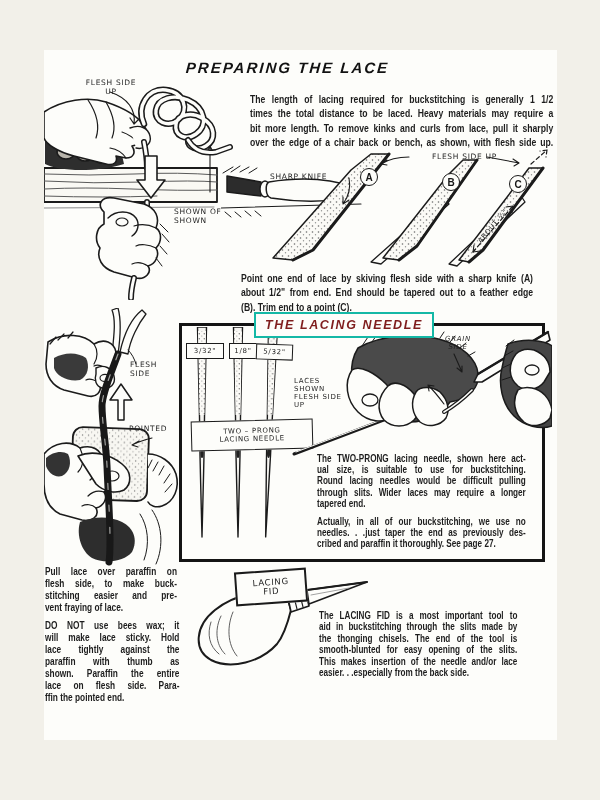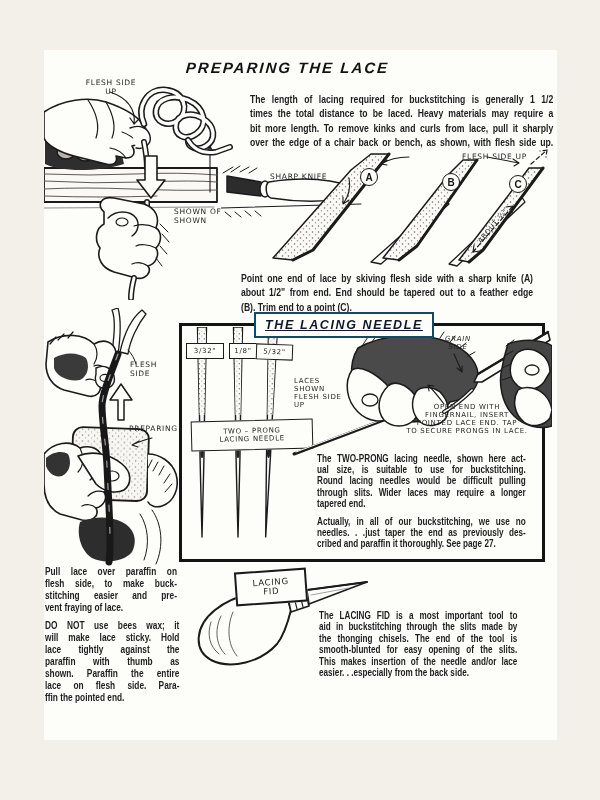--- a/index.html
+++ b/index.html
@@ -17,23 +17,23 @@
   .fidp .ln{font:700 10.2px/11.4px "Liberation Sans",sans-serif;}
   .hand{font-family:"DejaVu Sans",sans-serif;font-weight:500;color:#1f1f1f;
         letter-spacing:.7px;font-size:7.5px;line-height:8.6px;}
   .hand.c{text-align:center;}
   .tiny{font-size:7px;line-height:8px;}
   .lblbox{border:1.5px solid #1b1b1b;background:#fdfdfa;display:flex;align-items:center;justify-content:center;}
   .circ{width:16px;height:16px;border:1.7px solid #1b1b1b;border-radius:50%;background:#fdfdfa;
         display:flex;align-items:center;justify-content:center;
         font:700 10px "Liberation Sans",sans-serif;color:#151515;}
   .nbox{border:3px solid #141414;background:transparent;}
-  .nbox-title{border:2px solid #0c4a6e;background:#fdfdfa;z-index:3;
+  .nbox-title{border:2px solid #14b8a6;background:#fdfdfa;z-index:3;
         font:700 12.5px "Liberation Sans",sans-serif;font-style:italic;letter-spacing:1.6px;
-        color:#0f172a;display:flex;align-items:center;justify-content:center;text-decoration:underline;}
+        color:#7f1d1d;display:flex;align-items:center;justify-content:center;}
   svg{display:block;}
 </style>
 </head>
 <body>
 
 <div class="page">
 
   <div class="abs doc-title" style="left:142px;top:9px;">PREPARING THE LACE</div>
 
   <svg class="abs" style="left:0;top:22px;" width="195" height="228" viewBox="0 0 195 228">
@@ -129,21 +129,21 @@
       <path d="M188,11 C176,11 168,13 160,18 M160,18 l6,-4 M160,18 l6,1" stroke-width="1.1"></path>
       <path d="M266,11 L298,17 M298,17 l-6,-4 M298,17 l-5,3" stroke-width="1.1"></path>
       <path d="M128,32 C130,42 128,50 122,58 M122,58 l0,-7 M122,58 l6,-4" stroke-width="1.1"></path>
 
       <path d="M252,106 L292,60" stroke-dasharray="4,3" stroke-width="1.2"></path>
       <path d="M252,106 l7,-1 M252,106 l1,-7 M292,60 l-7,1 M292,60 l-1,7" stroke-width="1.1"></path>
       <path d="M310,18 L326,4 M326,4 l-7,1 M326,4 l-1,7" stroke-dasharray="4,3" stroke-width="1.2"></path>
     </g>
   </svg>
   <div class="abs hand" style="left:226px;top:123px;">SHARP KNIFE</div>
-  <div class="abs hand" style="left:378px;top:103px;width:84px;padding-left:40px;">FLESH SIDE UP</div>
+  <div class="abs hand" style="left:348px;top:103px;width:84px;padding-left:40px;">FLESH SIDE UP</div>
   <div class="abs circ" style="left:316px;top:118px;">A</div>
   <div class="abs circ" style="left:398px;top:123px;">B</div>
   <div class="abs circ" style="left:465px;top:125px;">C</div>
   <div class="abs hand tiny" style="left:428px;top:172px;transform:rotate(-50deg);">ABOUT ½"</div>
 
   <div class="abs body-block" style="left:197px;top:221px;width:365px;">
     <div class="ln jl">Point one end of lace by skiving flesh side with a sharp knife (A)</div>
     <div class="ln jl">about 1/2" from end. End should be tapered out to a feather edge</div>
     <div class="ln">(B). Trim end to a point (C).</div>
   </div>
@@ -223,26 +223,20 @@
 
       <path d="M162,24 L170,42 M170,42 l-5,-4 M170,42 l0,-6" stroke-width="1.1"></path>
 
       <path d="M152,74 C146,66 142,61 136,55 M136,55 l6,1 M136,55 l1,6" stroke-width="1.1"></path>
     </g>
   </svg>
   <div class="abs hand tiny c" style="left:398px;top:285px;width:32px;font-style:italic;">
     <div>GRAIN</div>
     <div>SIDE</div>
   </div>
-  <div class="abs hand tiny c" style="left:352px;top:353px;width:142px;">
-    <div>OPEN END WITH</div>
-    <div>FINGERNAIL, INSERT</div>
-    <div>POINTED LACE END. TAP</div>
-    <div>TO SECURE PRONGS IN LACE.</div>
-  </div>
 
   <div class="abs body-block sm" style="left:273px;top:403px;width:261px;">
     <div class="ln jl">The TWO-PRONG lacing needle, shown here act-</div>
     <div class="ln jl">ual size, is suitable to use for buckstitching.</div>
     <div class="ln jl">Round lacing needles would be difficult pulling</div>
     <div class="ln jl">through slits. Wider laces may require a longer</div>
     <div class="ln">tapered end.</div>
   </div>
   <div class="abs body-block sm" style="left:273px;top:466px;width:261px;">
     <div class="ln jl">Actually, in all of our buckstitching, we use no</div>
@@ -291,21 +285,21 @@
 
       <path d="M108,130 C100,132 94,134 88,137 M88,137 l7,-4 M88,137 l6,2" stroke-width="1.1"></path>
 
       <path d="M92,56 C90,50 88,46 84,42" stroke-width="1"></path>
     </g>
   </svg>
   <div class="abs hand" style="left:86px;top:311px;">
     <div>FLESH</div>
     <div>SIDE</div>
   </div>
-  <div class="abs hand" style="left:85px;top:375px;">PREPARING</div>
+  <div class="abs hand" style="left:85px;top:375px;">POINTED</div>
 
   <div class="abs body-block col" style="left:1px;top:516px;width:165px;">
     <div class="ln jl">Pull lace over paraffin on</div>
     <div class="ln jl">flesh side, to make buck-</div>
     <div class="ln jl">stitching easier and pre-</div>
     <div class="ln">vent fraying of lace.</div>
   </div>
   <div class="abs body-block col" style="left:1px;top:570px;width:168px;">
     <div class="ln jl">DO NOT use bees wax; it</div>
     <div class="ln jl">will make lace sticky. Hold</div>

